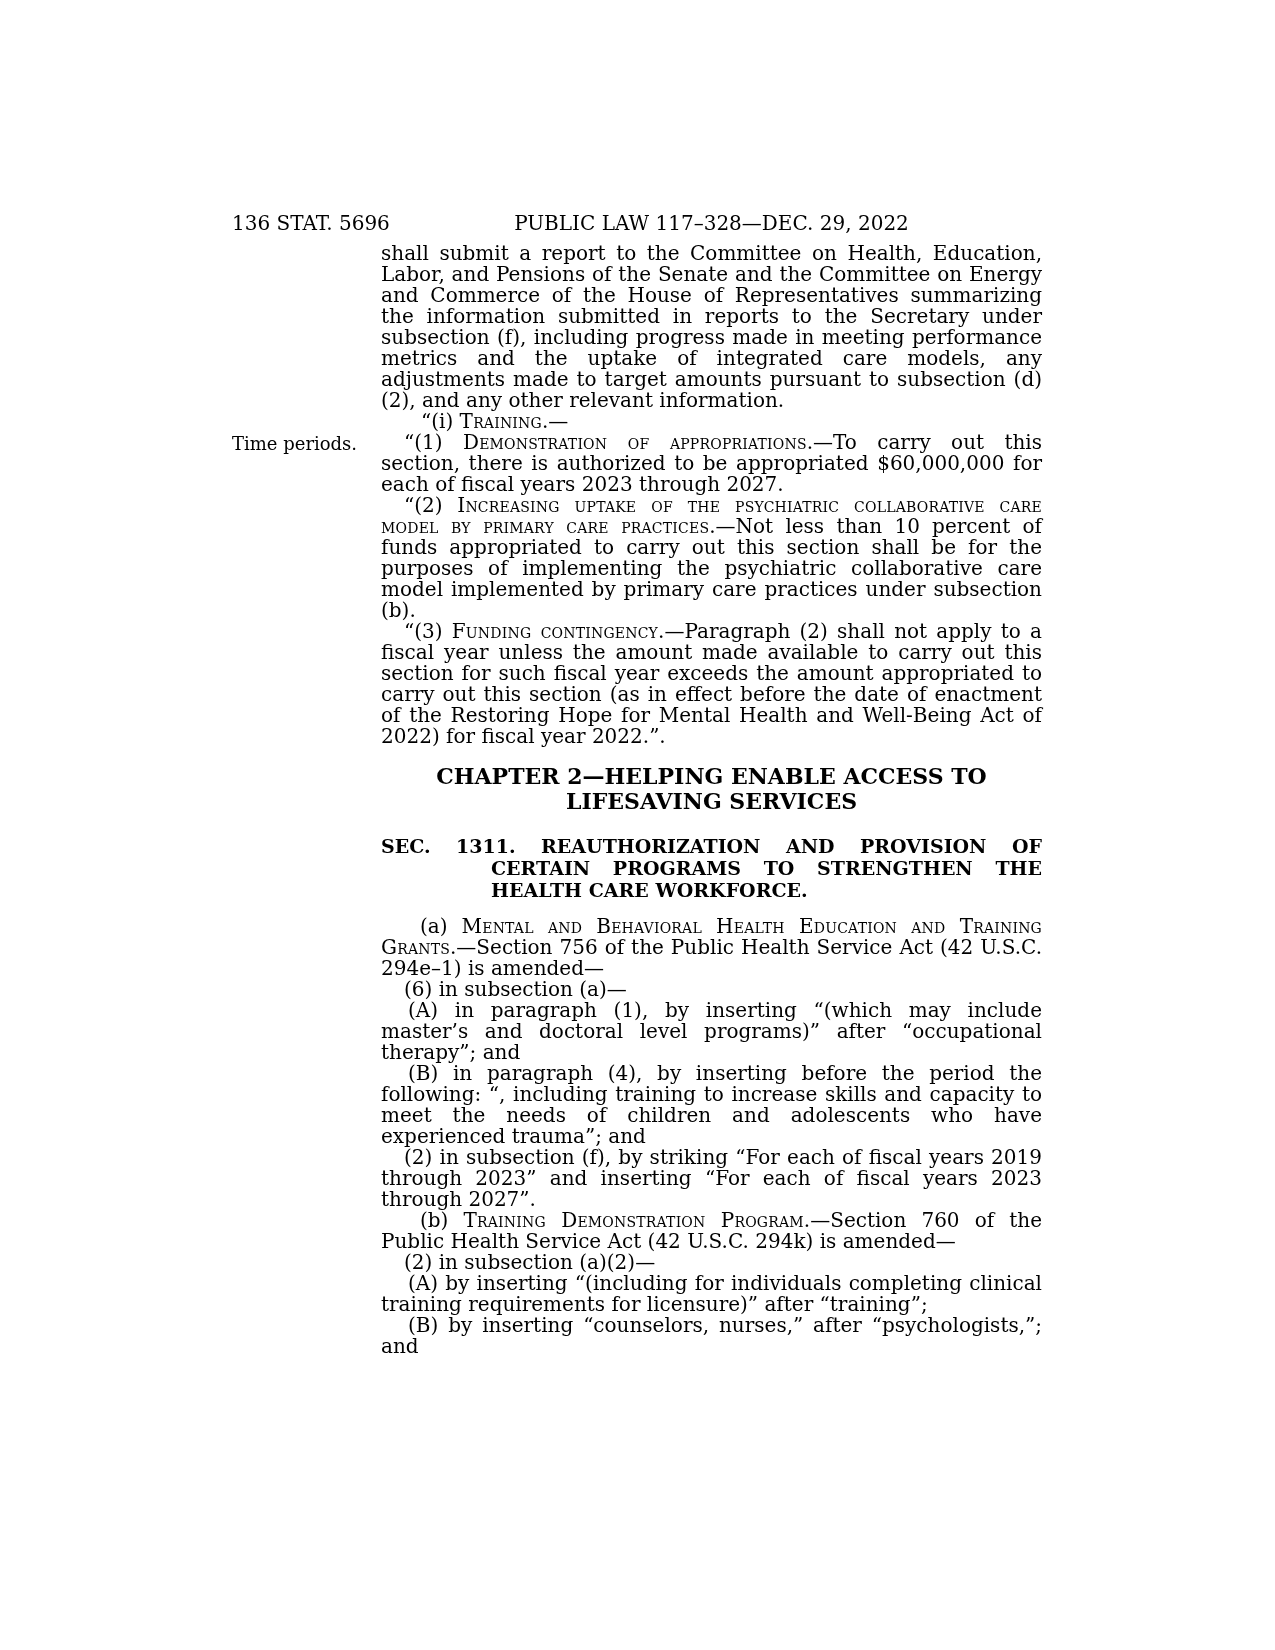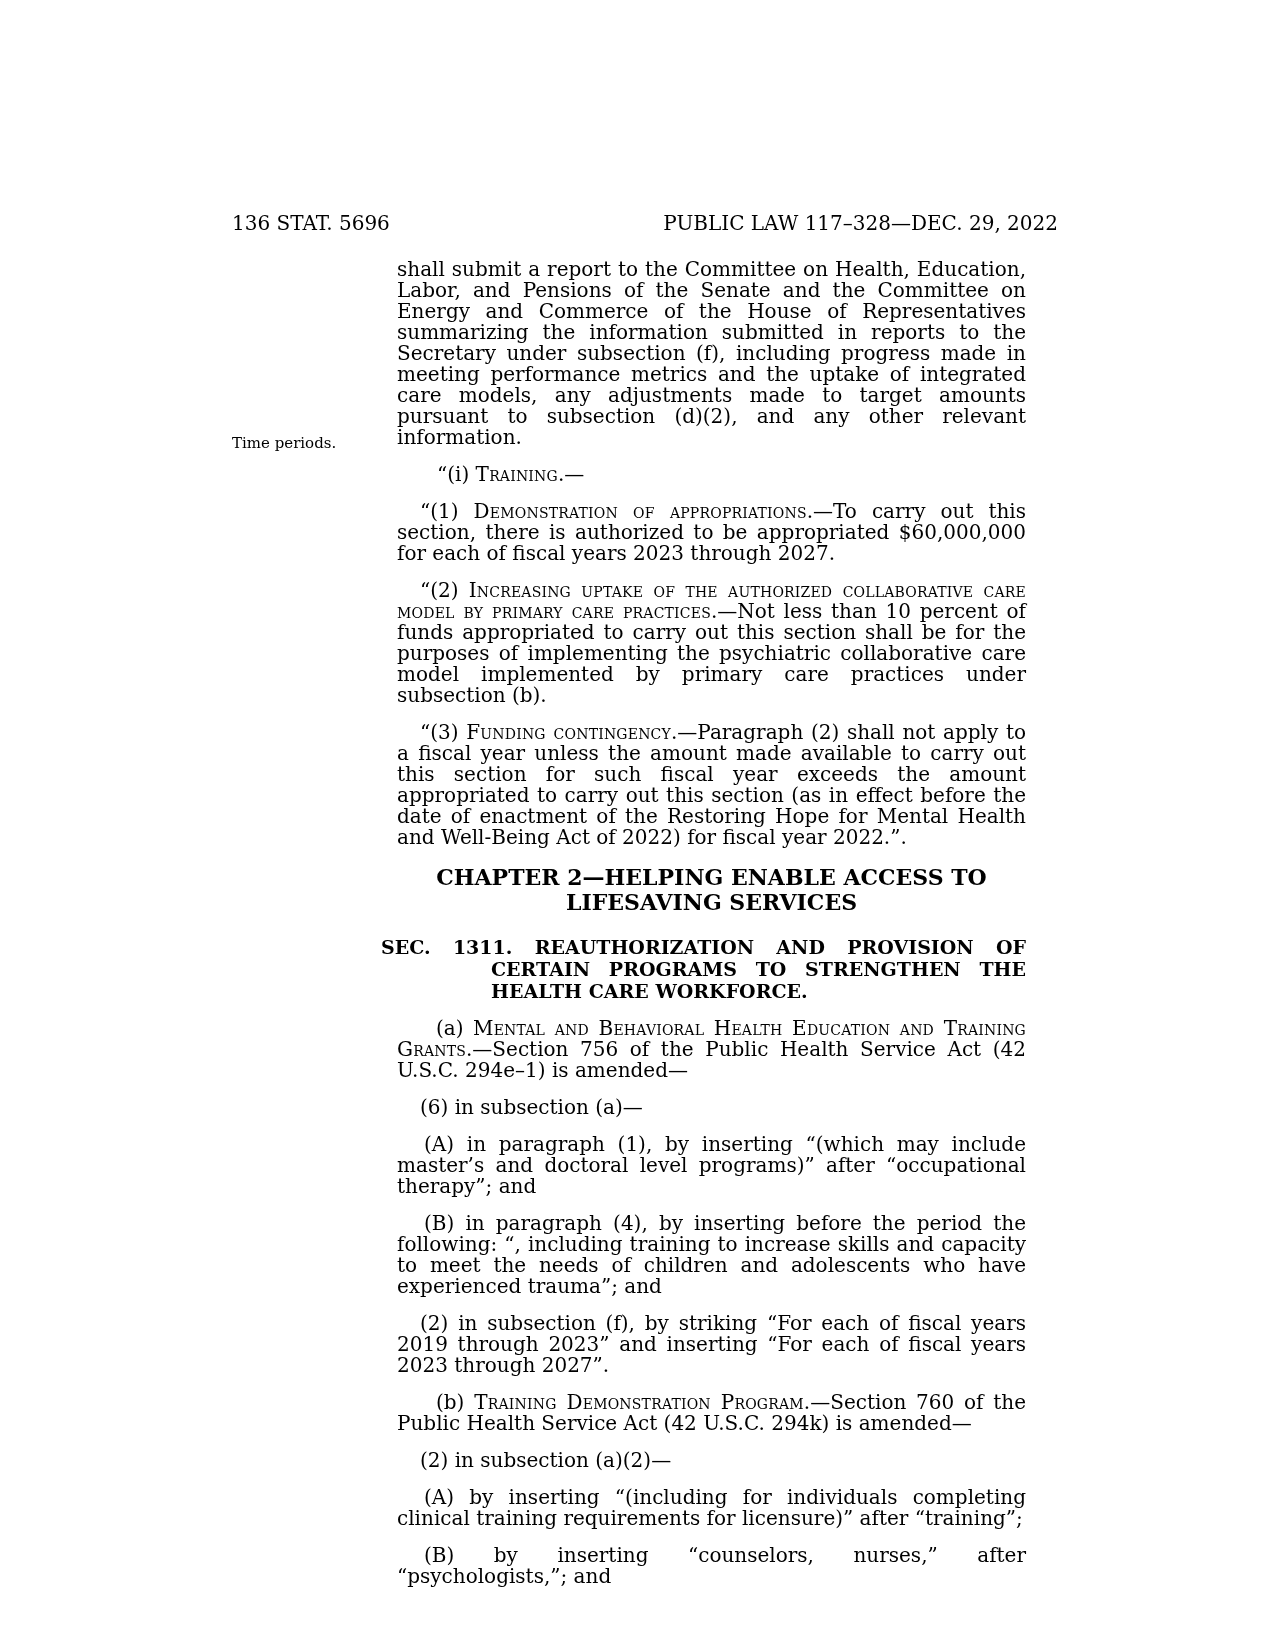--- a/index.html
+++ b/index.html
@@ -8,29 +8,29 @@
     width: 1275px;
     height: 1650px;
     background: #ffffff;
     font-family: "DejaVu Serif", "Liberation Serif", serif;
     color: #000000;
     overflow: hidden;
   }
   
   .running-head { position: absolute; top: 191px; left: 232px; width: 810px; height: 26px; font-size: 20px; margin-top: 20px; }
   .stat-num { position: absolute; left: 0; top: 0; white-space: nowrap; }
-  .law-title { position: absolute; left: 149px; top: 0; width: 661px; text-align: right; white-space: nowrap; padding-left: 16px; }
+  .law-title { position: absolute; left: 149px; top: 0; width: 661px; text-align: center; white-space: nowrap; }
   
-  .margin-note { position: absolute; left: 232px; top: 434px; width: 138px; font-size: 15px; line-height: 19px; }
+  .margin-note { position: absolute; left: 232px; top: 434px; width: 138px; font-size: 18px; line-height: 19px; }
   
   .text-col {
     position: absolute; left: 381px; top: 243px; width: 661px;
     font-size: 20px; line-height: 21px; text-align: justify;
   }
-  .text-col p { margin: 16px; }
+  .text-col p { margin: 0; }
   .ind1 { text-indent: 40px; }                      
   .lvl2 { margin-left: 41px; text-indent: 23px; }   
   .lvl3 { margin-left: 57px; text-indent: 27px; }   
   .sub  { text-indent: 39px; }                      
   .chapter {
     text-align: center; font-weight: bold; font-size: 22px; line-height: 25px;
     margin-top: 17px !important; margin-bottom: 21px !important;
   }
   .sec-head {
     font-weight: bold; font-size: 19px; line-height: 22px;
@@ -52,21 +52,21 @@
   <div class="margin-note">Time periods.</div>
 
   <div class="text-col">
 
     <p>shall submit a report to the Committee on Health, Education, Labor, and Pensions of the Senate and the Committee on Energy and Commerce of the House of Representatives summarizing the information submitted in reports to the Secretary under subsection (f), including progress made in meeting performance metrics and the uptake of integrated care models, any adjustments made to target amounts pursuant to subsection (d)(2), and any other relevant information.</p>
 
     <p class="ind1"><span>“(i) </span><span class="sc">Training</span><span>.—</span></p>
 
     <p class="lvl2"><span>“(1) </span><span class="sc">Demonstration of appropriations</span><span>.—To carry out this section, there is authorized to be appropriated $60,000,000 for each of fiscal years 2023 through 2027.</span></p>
 
-    <p class="lvl2"><span>“(2) </span><span class="sc">Increasing uptake of the authorized collaborative care model by primary care practices</span><span>.—Not less than 10 percent of funds appropriated to carry out this section shall be for the purposes of implementing the psychiatric collaborative care model implemented by primary care practices under subsection (b).</span></p>
+    <p class="lvl2"><span>“(2) </span><span class="sc">Increasing uptake of the psychiatric collaborative care model by primary care practices</span><span>.—Not less than 10 percent of funds appropriated to carry out this section shall be for the purposes of implementing the psychiatric collaborative care model implemented by primary care practices under subsection (b).</span></p>
 
     <p class="lvl2"><span>“(3) </span><span class="sc">Funding contingency</span><span>.—Paragraph (2) shall not apply to a fiscal year unless the amount made available to carry out this section for such fiscal year exceeds the amount appropriated to carry out this section (as in effect before the date of enactment of the Restoring Hope for Mental Health and Well-Being Act of 2022) for fiscal year 2022.”.</span></p>
 
     <p class="chapter">CHAPTER 2—HELPING ENABLE ACCESS TO LIFESAVING SERVICES</p>
 
     <p class="sec-head">SEC. 1311. REAUTHORIZATION AND PROVISION OF CERTAIN PROGRAMS TO STRENGTHEN THE HEALTH CARE WORKFORCE.</p>
 
     <p class="sub"><span>(a) </span><span class="sc">Mental and Behavioral Health Education and Training Grants</span><span>.—Section 756 of the Public Health Service Act (42 U.S.C. 294e–1) is amended—</span></p>
 
     <p class="lvl2">(6) in subsection (a)—</p>

